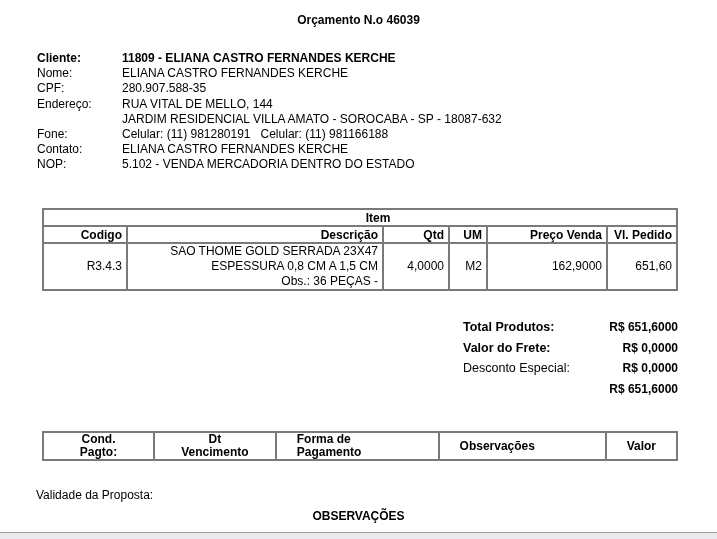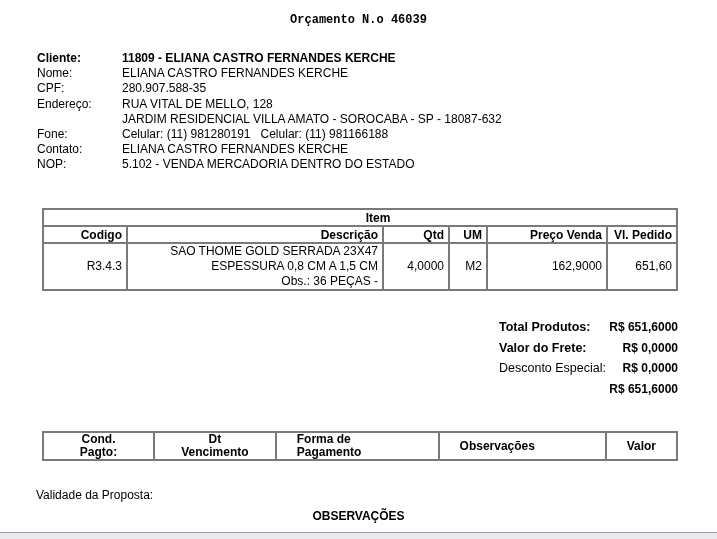--- a/index.html
+++ b/index.html
@@ -1,33 +1,33 @@
 <!DOCTYPE html>
 <html><head>
 <meta charset="utf-8">
 <style>
   html, body { margin:0; padding:0; }
   body { width:717px; height:539px; background:#fff; position:relative; overflow:hidden;
          font-family:"Liberation Sans", sans-serif; font-size:12px; color:#000; }
   .abs { position:absolute; }
-  .title { left:0; width:717px; top:13px; text-align:center; font-weight:bold; font-size:12px;font-family:Liberation Mono, monospace; }
+  .title { left:0; width:717px; top:13px; text-align:center; font-weight:bold; font-size:12px; }
   .info { left:37px; top:51px; }
   .info .row { position:relative; height:15.2px; line-height:15px; white-space:nowrap; }
   .info .lbl { position:absolute; left:0; }
   .info .val { position:absolute; left:85px; }
   .bold { font-weight:bold; }
   table { border-collapse:collapse; }
   .items { left:42px; top:208px; width:636px; }
   .items td, .items th { border:2px solid #7a7a7a; padding:0 4px; font-size:12px;text-align:right; }
   .items th { font-weight:bold; height:15px; line-height:14px; }
   .items .cap th { text-align:center; padding-left:40px; }
   .items td { height:45px; line-height:15px; vertical-align:middle; }
   .c { text-align:center; } .r { text-align:right; } .l { text-align:left; }
   .totals { left:463px; top:317px; width:215px; }
-  .totals .tr { position:relative; height:20.5px; line-height:20px;margin-left:36px; }
+  .totals .tr { position:relative; height:20.5px; line-height:20px; }
   .totals .tl { position:absolute; left:0; font-size:12.5px; }
   .totals .tv { position:absolute; right:0; font-weight:bold; font-size:12px; }
   .totals .big .tl { font-size:17px; font-weight:bold; top:2px; }
   .totals .big .tv { top:0; }
   .pay { left:42px; top:431px; width:636px; }
   .pay td, .pay th { border:2px solid #7a7a7a; padding:0 20px; font-size:12px; height:13px; line-height:13px; }
   .validade { left:36px; top:488px; }
   .obs { left:0; width:717px; top:509px; text-align:center; font-weight:bold; }
   .bottombar { left:0; top:532px; width:717px; height:7px; background:#ebebef; border-top:1px solid #a0a0a0; }
 </style>
@@ -44,21 +44,21 @@
   <div class="row">
     <span class="lbl">Nome:</span>
     <span class="val">ELIANA CASTRO FERNANDES KERCHE</span>
   </div>
   <div class="row">
     <span class="lbl">CPF:</span>
     <span class="val">280.907.588-35</span>
   </div>
   <div class="row">
     <span class="lbl">Endereço:</span>
-    <span class="val">RUA VITAL DE MELLO, 128</span>
+    <span class="val">RUA VITAL DE MELLO, 144</span>
   </div>
   <div class="row">
     <span class="lbl"></span>
     <span class="val">JARDIM RESIDENCIAL VILLA AMATO - SOROCABA - SP - 18087-632</span>
   </div>
   <div class="row">
     <span class="lbl">Fone:</span>
     <span class="val" style="white-space:pre">Celular: (11) 981280191   Celular: (11) 981166188</span>
   </div>
   <div class="row">

